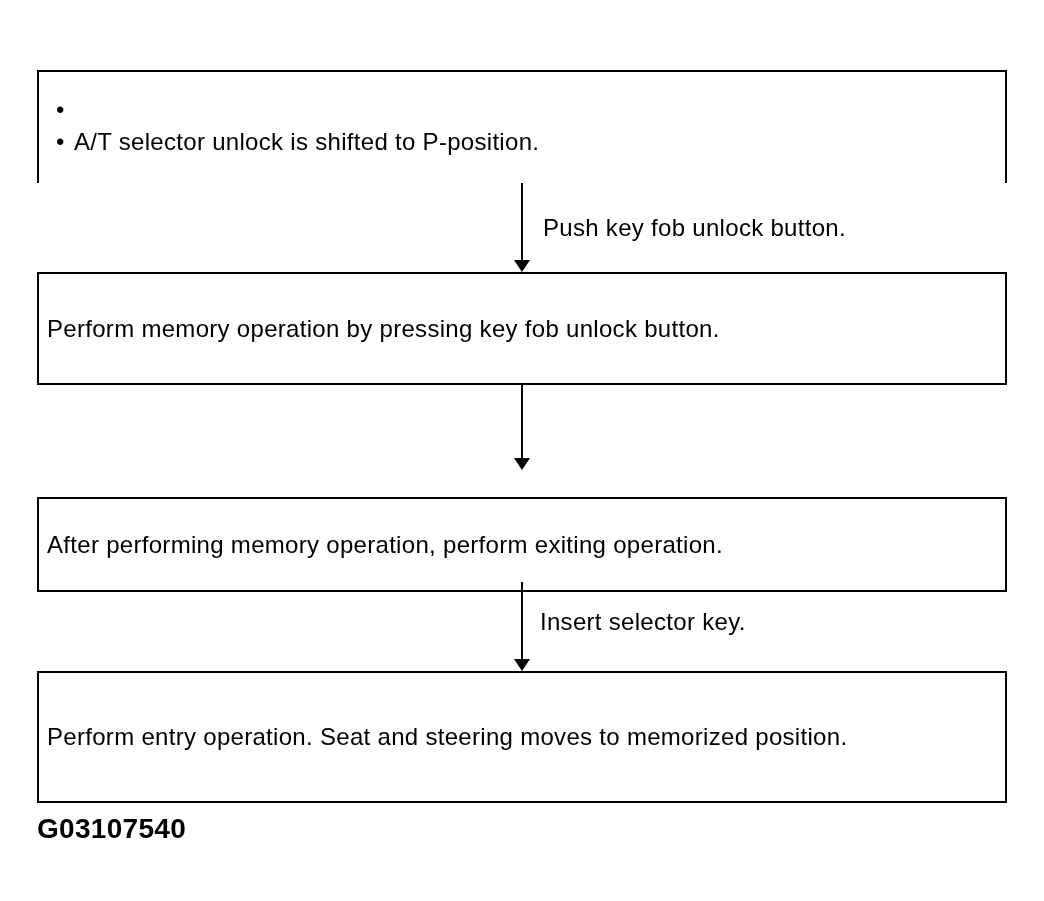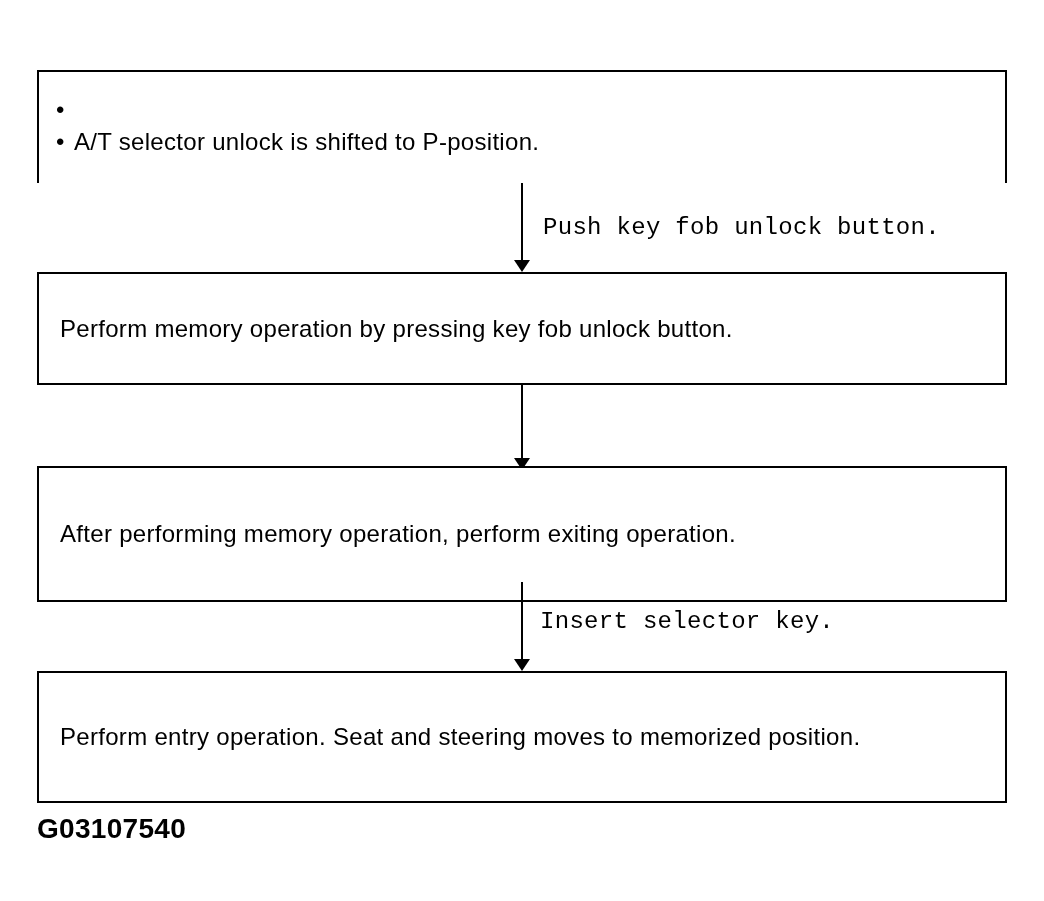--- a/index.html
+++ b/index.html
@@ -24,26 +24,26 @@
     border: 2px solid #000000;
     background: #ffffff;
     font-size: 24px;
     letter-spacing: 0.3px;
   }
   .fbox.open-bottom {
     border-bottom: none;
   }
   #box1 { top: 70px;  height: 113px; padding: 22px 20px 0 17px; }
   #box2 { top: 272px; height: 113px; }
-  #box3 { top: 466px; height: 136px; }
+  #box3 { top: 497px; height: 95px; }
   #box4 { top: 671px; height: 132px; }
   .center-text {
     display: flex;
     align-items: center;
-    padding-left: 21px;
+    padding-left: 8px;
     padding-right: 16px;
   }
   .bullet-line {
     display: flex;
     align-items: baseline;
     line-height: 32px;
   }
   .bullet {
     width: 18px;
     flex: 0 0 18px;
@@ -72,21 +72,20 @@
     height: 0;
     border-left: 8px solid transparent;
     border-right: 8px solid transparent;
     border-top: 12px solid #000000;
   }
   .arrow-label {
     position: absolute;
     font-size: 24px;
     letter-spacing: 0.3px;
     white-space: nowrap;
-    font-family: Liberation Mono, monospace;
   }
   #label1 { left: 543px; top: 214px; }
   #label2 { left: 540px; top: 608px; }
   .caption {
     position: absolute;
     left: 37px;
     top: 800px;
     font-size: 28px;
     font-weight: bold;
     letter-spacing: 0.3px;

